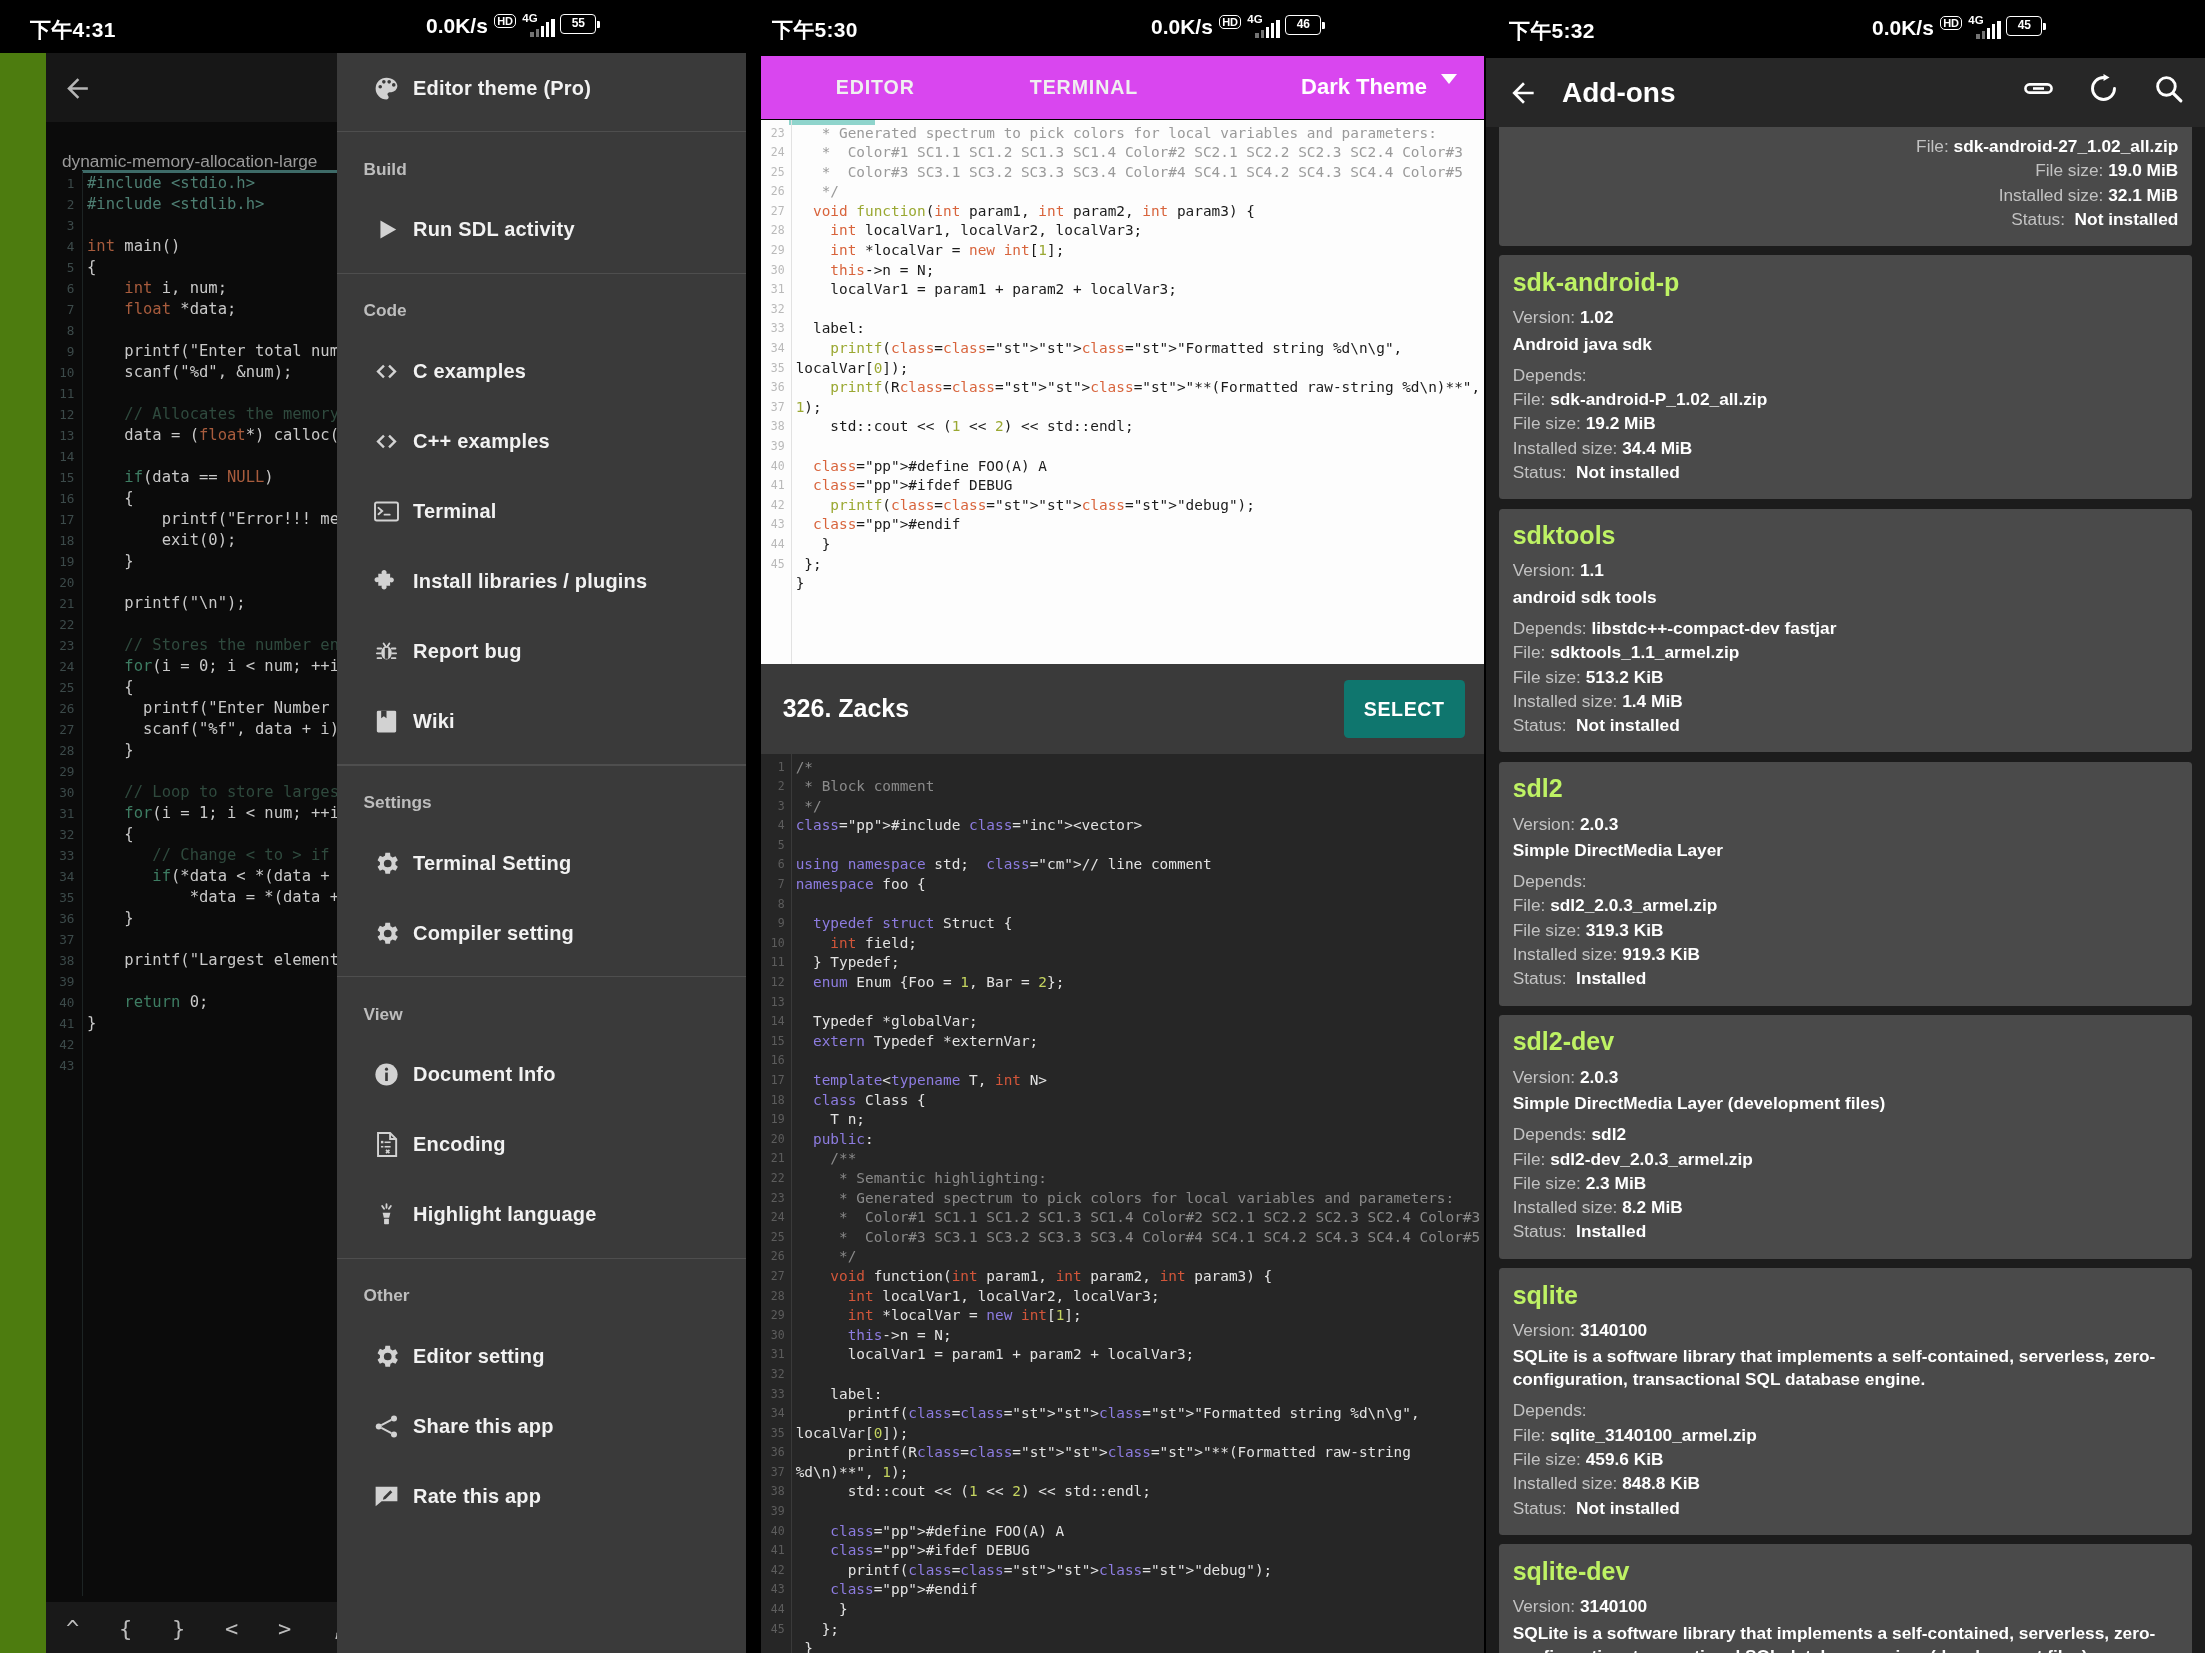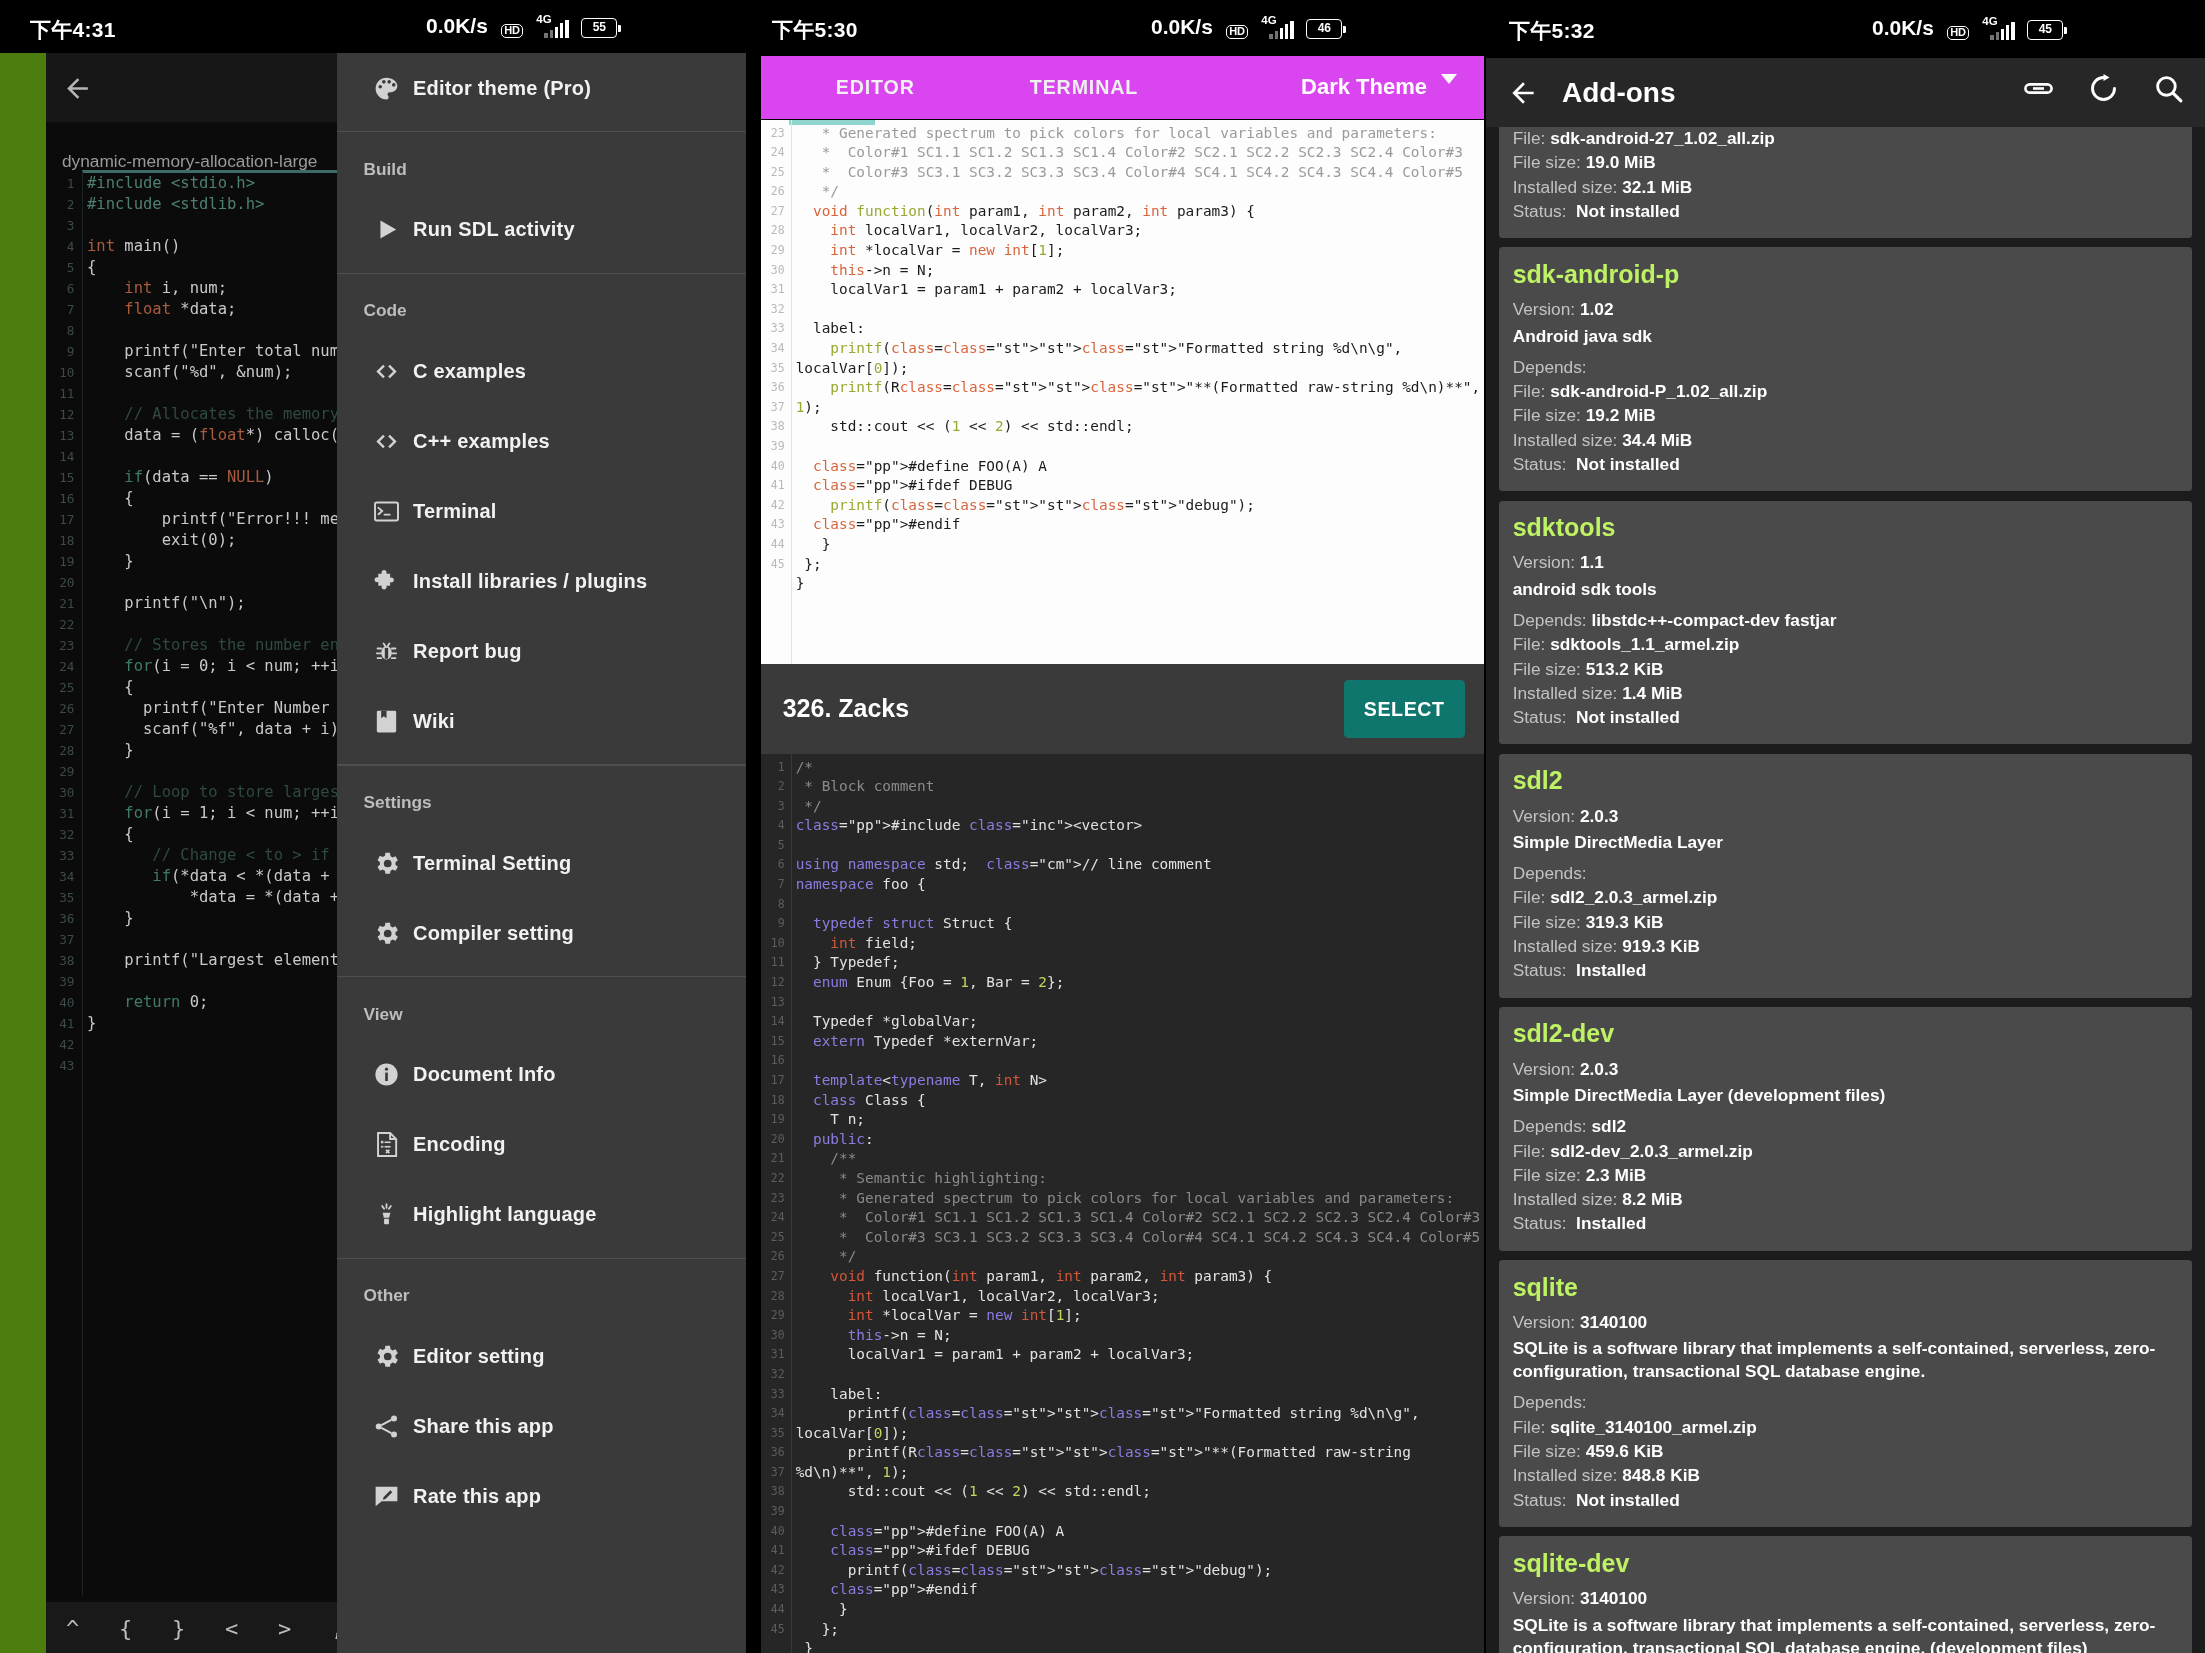--- a/index.html
+++ b/index.html
@@ -8,21 +8,21 @@
     background: #000;
     font-family: "Liberation Sans", sans-serif;
     overflow: hidden;
   }
   .screen { position: absolute; top: 0; height: 1654px; overflow: hidden; }
 
   
   #panel1 { left: 0; width: 748px; background: #4d7c0f; }
   #panel1 .statusbar { position:absolute; left:0; top:0; width:748px; height:53px; background:#000; }
   .sb-time { position:absolute; font-size:21px; font-weight:700; color:#fff; letter-spacing:0.3px; }
-  .sb-right { position:absolute; display:flex; align-items:flex-end; gap:13px; }
+  .sb-right { position:absolute; display:flex; align-items:flex-start; gap:6px; }
   .sb-speed { font-size:21px; font-weight:700; color:#fff; }
   .ic-hd { display:inline-block; border:1.7px solid #fff; border-radius:5px; font-size:11px; font-weight:700;
            color:#fff; padding:0.6px 2.3px; line-height:1; }
   .ic-4g { position:relative; display:inline-block; width:32px; height:23px; }
   .ic-4g .lbl { position:absolute; top:-2.3px; left:0; font-size:11.5px; font-weight:700; color:#fff; }
   .bars { position:absolute; bottom:0; left:8px; display:flex; align-items:flex-end; gap:1.7px; }
   .bars i { display:block; width:3.5px; background:#fff; }
   .bars i:nth-child(1){height:4.6px;opacity:.45}
   .bars i:nth-child(2){height:8px;opacity:.45}
   .bars i:nth-child(3){height:11.5px}
@@ -121,21 +121,21 @@
   #p3-appbar { position:absolute; left:0; top:58px; width:719px; height:69px; background:#272727;
                display:flex; align-items:center; }
   #p3-appbar .back { margin-left:21px; width:32px; height:32px; }
   #p3-title { margin-left:23px; font-size:28px; font-weight:700; color:#fff; }
   #p3-actions { position:absolute; right:19.6px; top:14px; display:flex; align-items:center; gap:32px; }
   #p3-actions .act { width:33px; height:33px; }
   #p3-actions svg { width:100%; height:100%; }
 
   #p3-list { position:absolute; left:0; top:127px; width:719px; bottom:0; overflow:hidden; }
   .card { background:#4a4a4a; border-radius:3.5px; margin:0 12.7px 9.2px 12.7px; padding:12.7px 14px 14px 14px; }
-  .card.clip-top { border-radius:0 0 3.5px 3.5px; margin-top:0; padding-top:0; }
+  .card.clip-top { border-radius:0 0 3.5px 3.5px; margin-top:0; padding-top:8px;text-align:right; }
   .card h3 { font-size:25px; font-weight:700; color:#bef264; margin-bottom:9.2px; }
   .ln { font-size:17.3px; line-height:22px; color:#cfcfcf; margin-bottom:2.3px; }
   .ln b { color:#ffffff; font-weight:700; }
   .ln .lab { color:#c2c2c2; font-weight:400; }
   .desc { font-size:17.3px; line-height:23px; color:#ffffff; font-weight:700; margin:4.6px 0 8px 0; }
 
   .pdiv { position:absolute; top:0; bottom:0; width:2.3px; background:#000; z-index:20; }
 </style>
 </head>
 <body>

